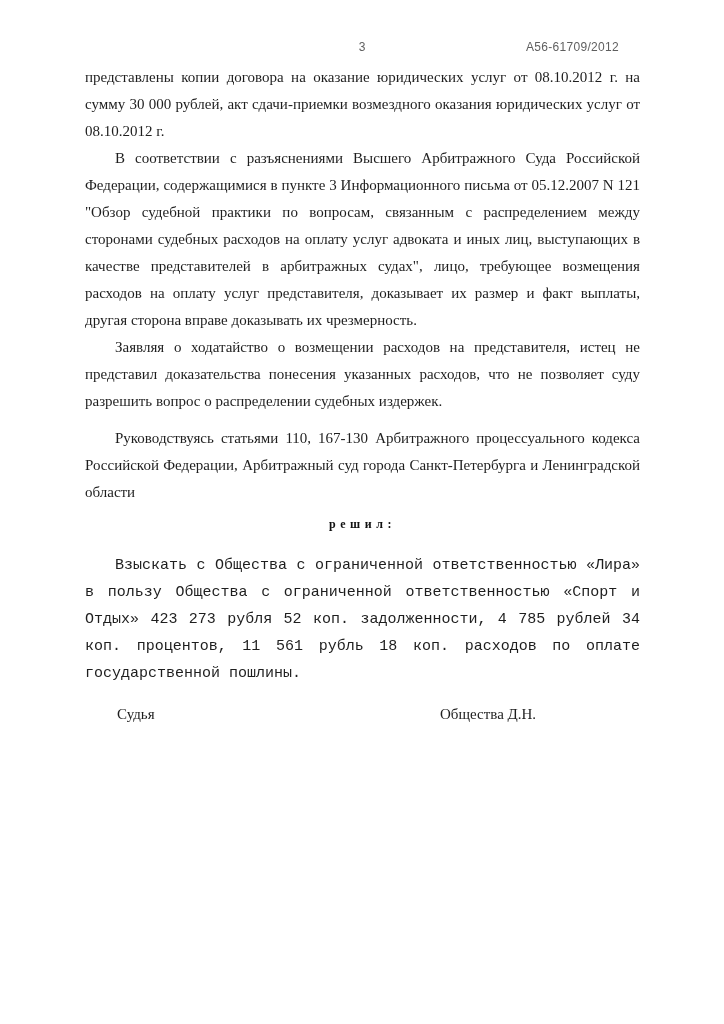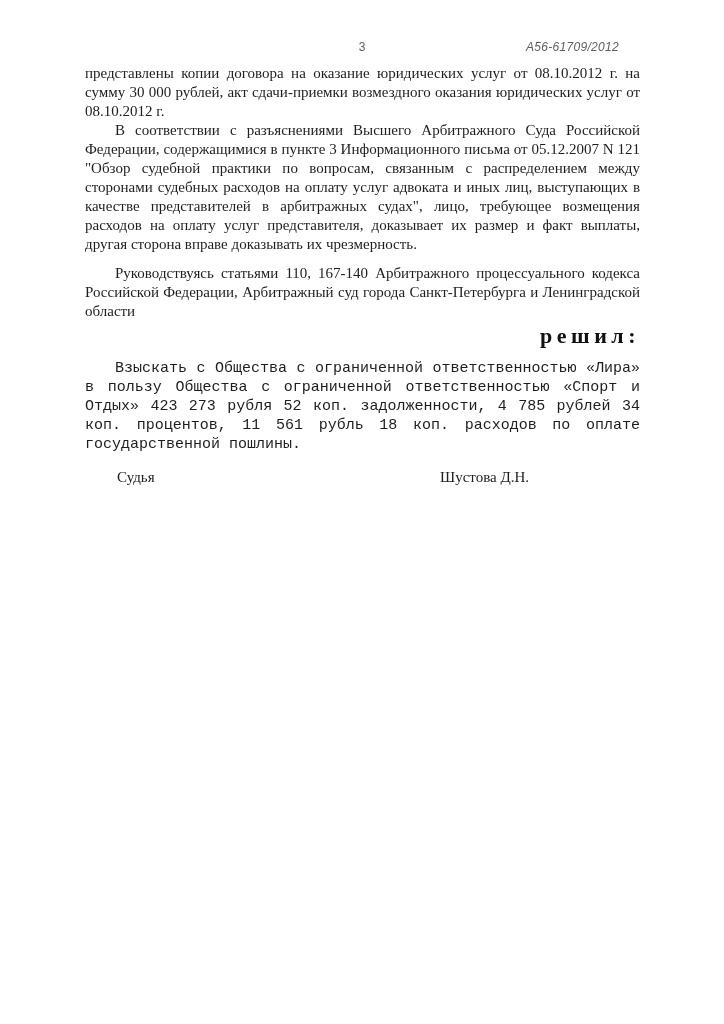--- a/index.html
+++ b/index.html
@@ -30,53 +30,52 @@
     left: 0;
     right: 0;
     top: 0;
     text-align: center;
   }
   .case-number {
     position: absolute;
     right: 20px;
     top: 0;
     letter-spacing: 0.3px;
-    font-style: italic;
   }
   
   .content {
     position: absolute;
     top: 64px;
     left: 85px;
     width: 555px;
     font-family: "Liberation Serif", serif;
     font-size: 15px;
-    line-height: 19px;
+    line-height: 27px;
     color: #1e1e1e;
     text-align: justify;
   }
   .content p {
     margin: 0;
     text-indent: 30px;
   }
   .content p.no-indent {
     text-indent: 0;
   }
   .content p.gap-small {
     margin-top: 10px;
   }
   .content p.gap-medium {
     margin-top: 14px;
     font-family: Liberation Mono, monospace;
   }
   .resolution-heading {
     margin: 5px 0 0 0;
-    text-align: right;
+    text-align: center;
     font-family: "Liberation Serif", serif;
-    font-size: 22px;
+    font-size: 12px;
     font-weight: 700;
     letter-spacing: 4.5px;
     color: #111111;
   }
   .signature-row {
     position: relative;
     margin-top: 14px;
     height: 19px;
     text-align: left;
   }
@@ -100,29 +99,30 @@
     <span class="page-number">3</span>
     <span class="case-number">А56-61709/2012</span>
   </div>
 
   <div class="content">
 
     <p class="no-indent">представлены копии договора на оказание юридических услуг от 08.10.2012 г.  на сумму 30 000 рублей, акт сдачи-приемки возмездного оказания юридических  услуг от 08.10.2012 г.</p>
 
     <p>В соответствии с разъяснениями Высшего Арбитражного Суда Российской Федерации, содержащимися в пункте 3 Информационного письма от 05.12.2007 N 121 "Обзор судебной практики по вопросам, связанным с распределением между сторонами судебных расходов на оплату услуг адвоката и иных лиц, выступающих в качестве представителей в арбитражных судах", лицо, требующее возмещения расходов на оплату услуг представителя, доказывает их размер и факт выплаты, другая сторона вправе доказывать их чрезмерность.</p>
 
+    <p>Заявляя о ходатайство о возмещении расходов на представителя, истец не представил доказательства понесения указанных расходов, что не позволяет суду разрешить вопрос о распределении судебных издержек.</p>
 
 
-    <p class="gap-small">Руководствуясь статьями 110, 167-140 Арбитражного процессуального кодекса Российской Федерации, Арбитражный суд города Санкт-Петербурга и Ленинградской области</p>
+    <p class="gap-small">Руководствуясь статьями 110, 167-130 Арбитражного процессуального кодекса Российской Федерации, Арбитражный суд города Санкт-Петербурга и Ленинградской области</p>
 
     <h2 class="resolution-heading">решил:</h2>
 
     <p class="gap-medium">Взыскать с Общества с ограниченной ответственностью «Лира» в пользу Общества с ограниченной ответственностью «Спорт и Отдых»  423 273 рубля 52 коп. задолженности, 4 785 рублей 34 коп. процентов, 11 561 рубль 18 коп. расходов по оплате государственной пошлины.</p>
 
 
     <div class="signature-row">
       <span class="sig-role">Судья</span>
-      <span class="sig-name">Шустова Д.Н.</span>
+      <span class="sig-name">Общества Д.Н.</span>
     </div>
 
   </div>
 
 </div>
 
 </body></html>

